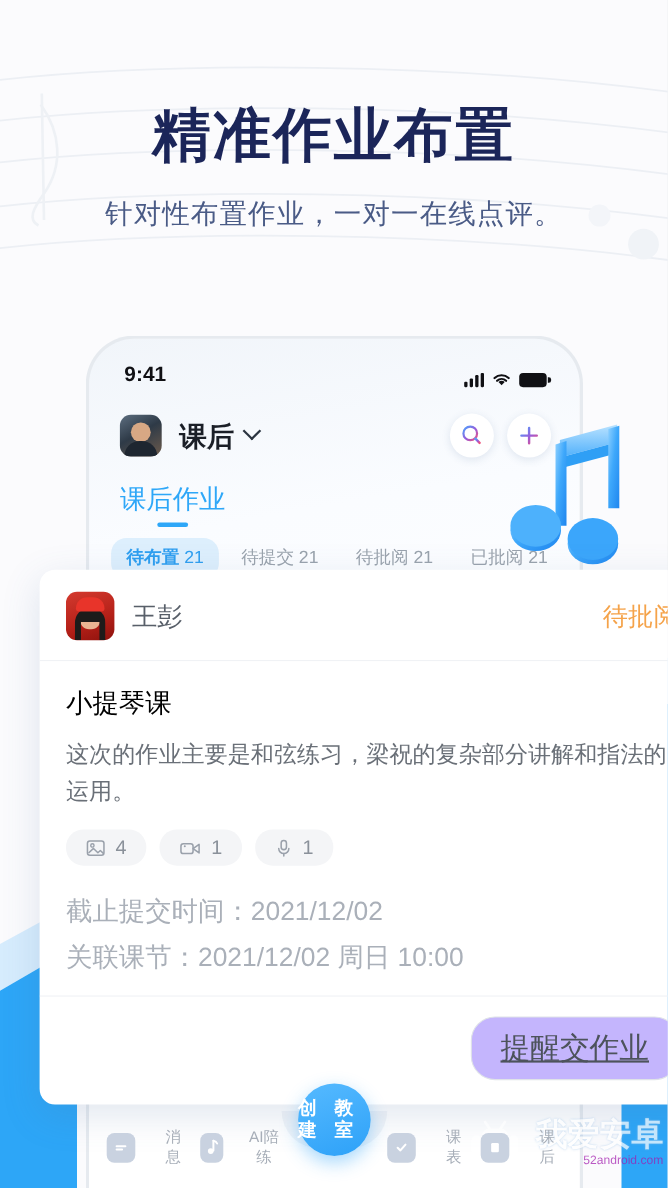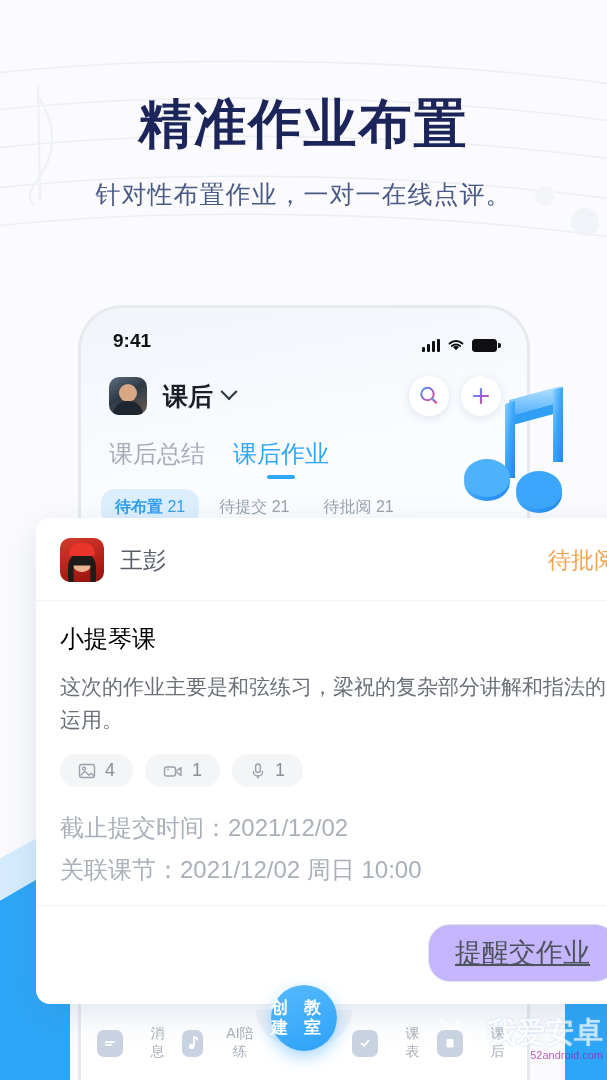--- a/index.html
+++ b/index.html
@@ -381,35 +381,38 @@
                 <stop offset="100%" stop-color="#f0527a"></stop>
           </linearGradient>
             </defs>
           <path d="M12 5 L12 19 M5 12 L19 12" stroke="url(#g2)" stroke-width="2.2" stroke-linecap="round"></path>
         </svg>
       </div>
     </div>
   </div>
 
   <div class="tabs">
-    <div class="tab">课后总结</div>
     <div class="tab active">课后作业</div>
   </div>
 
   <div class="chips">
     <div class="chip active">
       <span>待布置</span>
       <span class="num">21</span>
     </div>
     <div class="chip">
       <span>待提交</span>
       <span class="num">21</span>
     </div>
     <div class="chip">
       <span>待批阅</span>
+      <span class="num">21</span>
+    </div>
+    <div class="chip">
+      <span>已批阅</span>
       <span class="num">21</span>
     </div>
   </div>
 
   <div class="behind-list">
     <div class="behind-card">
       <div class="behind-row">
         <svg width="16" height="18" viewBox="0 0 16 18">
           <path d="M2 1.5 h8 l4 4 v11 h-12 z" fill="none" stroke="#c2c9d2" stroke-width="1.4"></path>
           <path d="M10 1.5 v4 h4" fill="none" stroke="#c2c9d2" stroke-width="1.4"></path>

